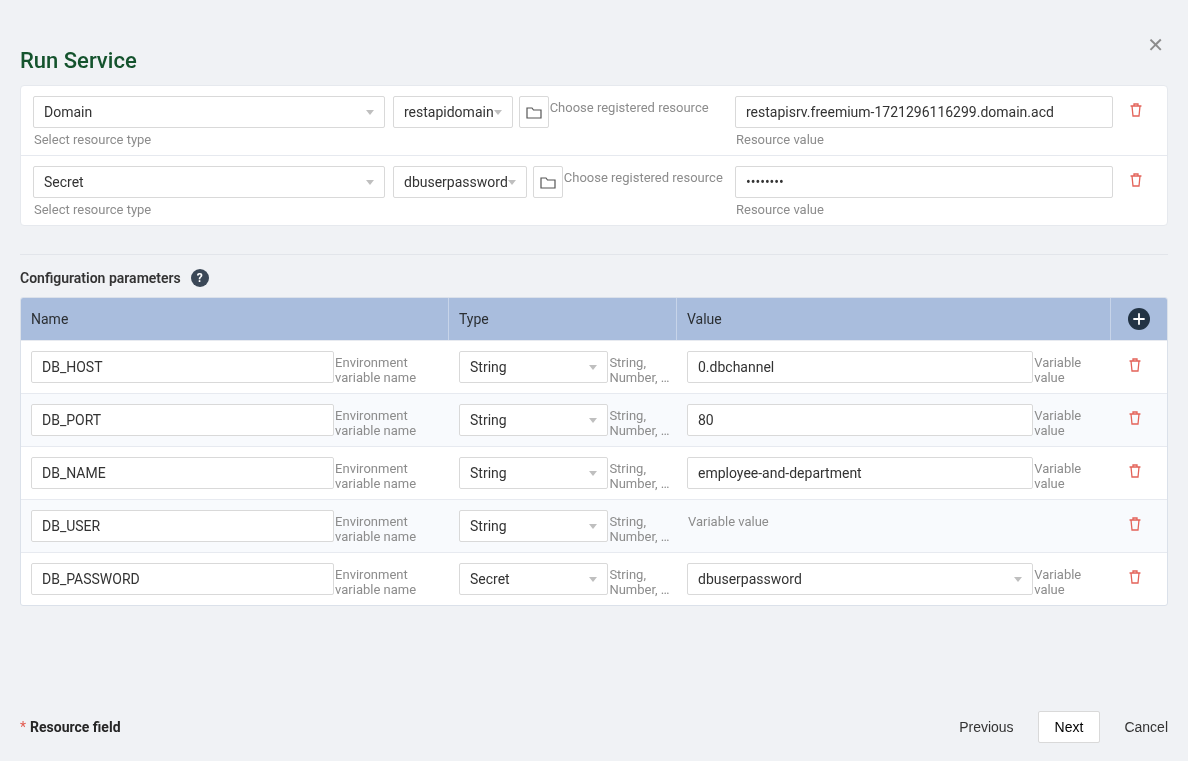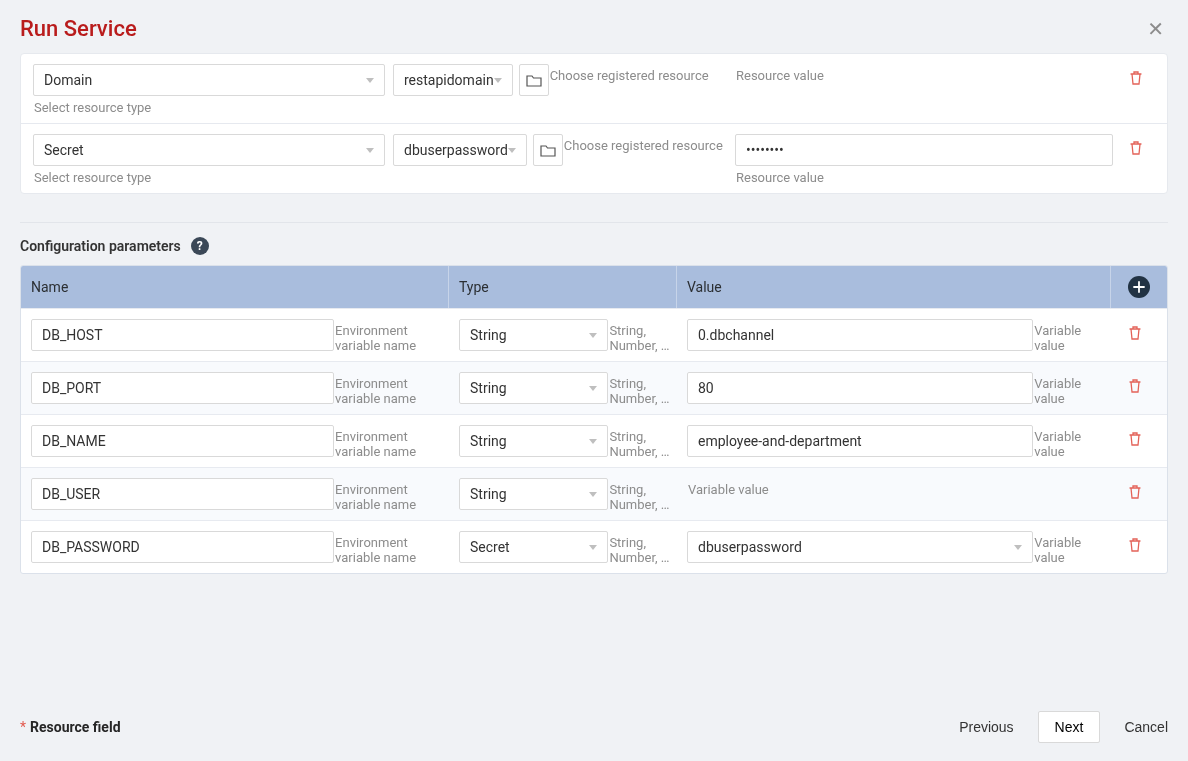--- a/index.html
+++ b/index.html
@@ -15,21 +15,22 @@
   }
   .header {
     display: flex;
     justify-content: space-between;
     align-items: center;
     padding: 16px 20px 12px 20px;
   }
   .header h1 {
     font-size: 22px;
     font-weight: 500;
-    color: #b91c1c;
+    color: #14532d;
+    margin-top: 32px;
   }
   .close-x {
     font-size: 20px;
     color: #8c8c8c;
     cursor: pointer;
     padding: 0 4px;
     line-height: 1;
   }
   .resource-block {
     background: #fff;
@@ -245,20 +246,21 @@
         </div>
         <div class="icon-btn">
           <svg width="16" height="14" viewBox="0 0 16 14">
             <path d="M1 3 h5 l1.5 2 H15 v8 H1 Z" fill="none" stroke="#555" stroke-width="1.2"></path>
           </svg>
         </div>
       </div>
       <div class="helper">Choose registered resource</div>
     </div>
     <div class="col col-value">
+      <input class="plain" value="restapisrv.freemium-1721296116299.domain.acd" style="">
       <div class="helper">Resource value</div>
     </div>
     <div class="col-trash">
       <svg class="trash" viewBox="0 0 14 16">
         <path d="M2 4 h10 M5 4 V2 h4 v2 M3 4 l1 10 h6 l1 -10" fill="none" stroke="#e36258" stroke-width="1.3" stroke-linecap="round"></path>
       </svg>
     </div>
   </div>
 
   <div class="resource-row">

